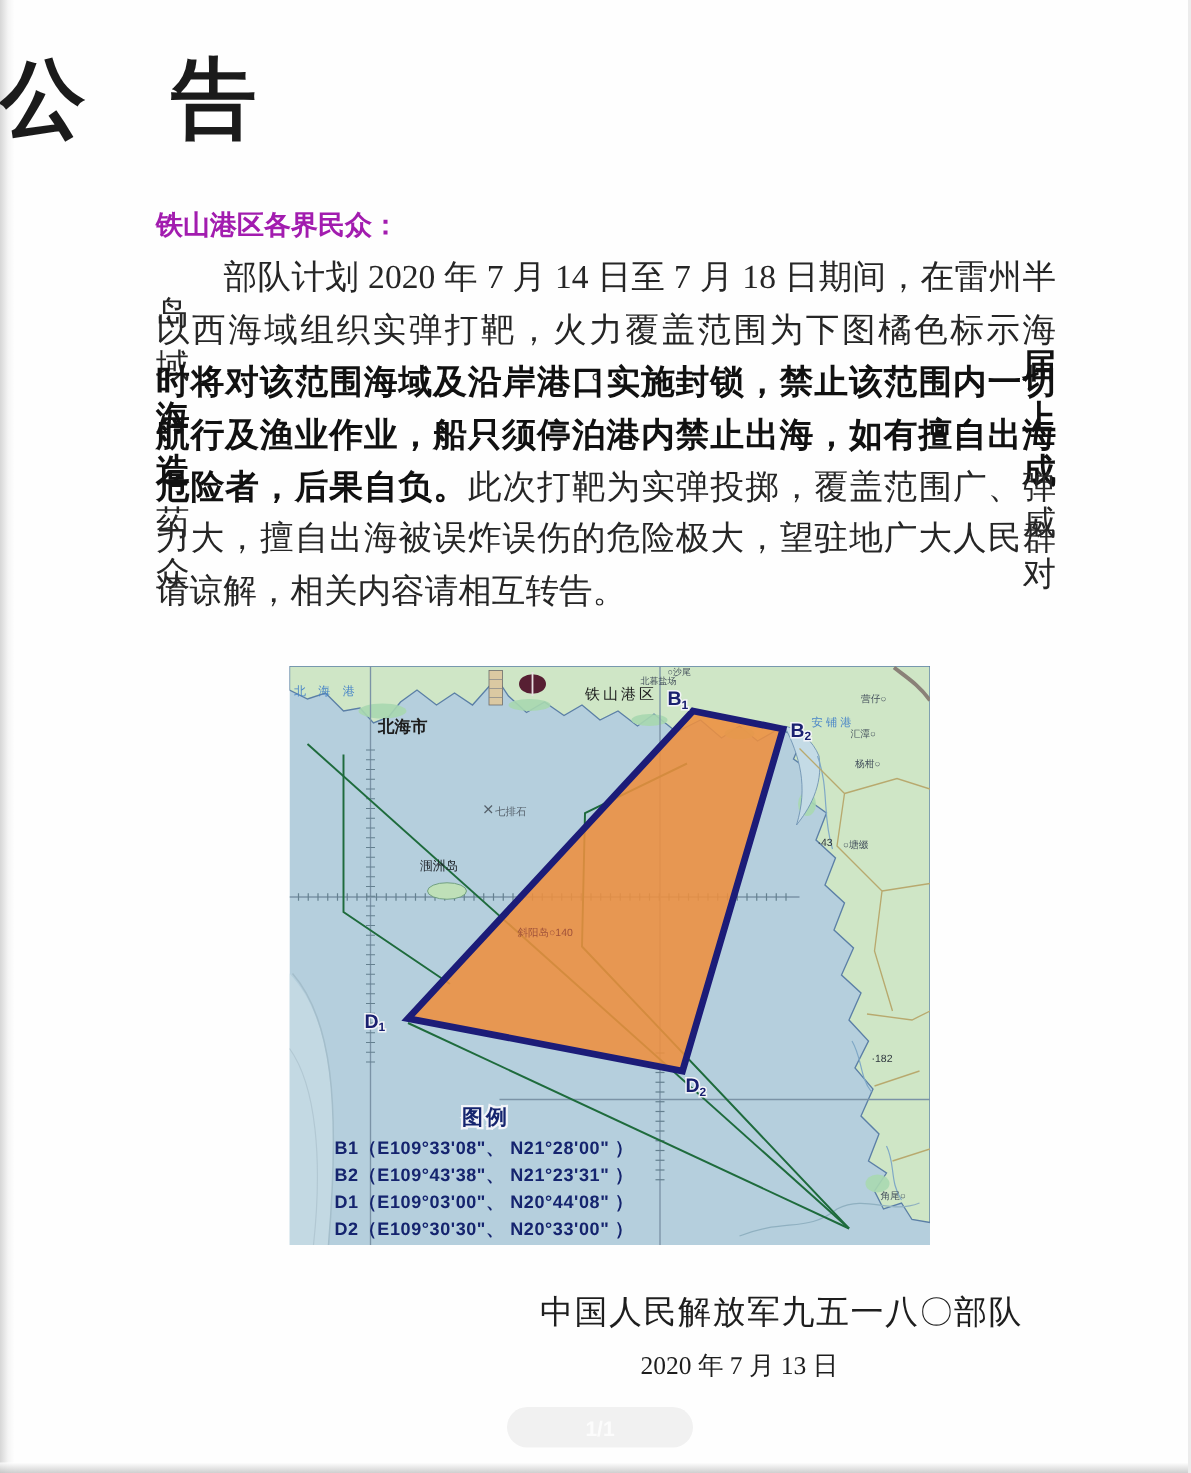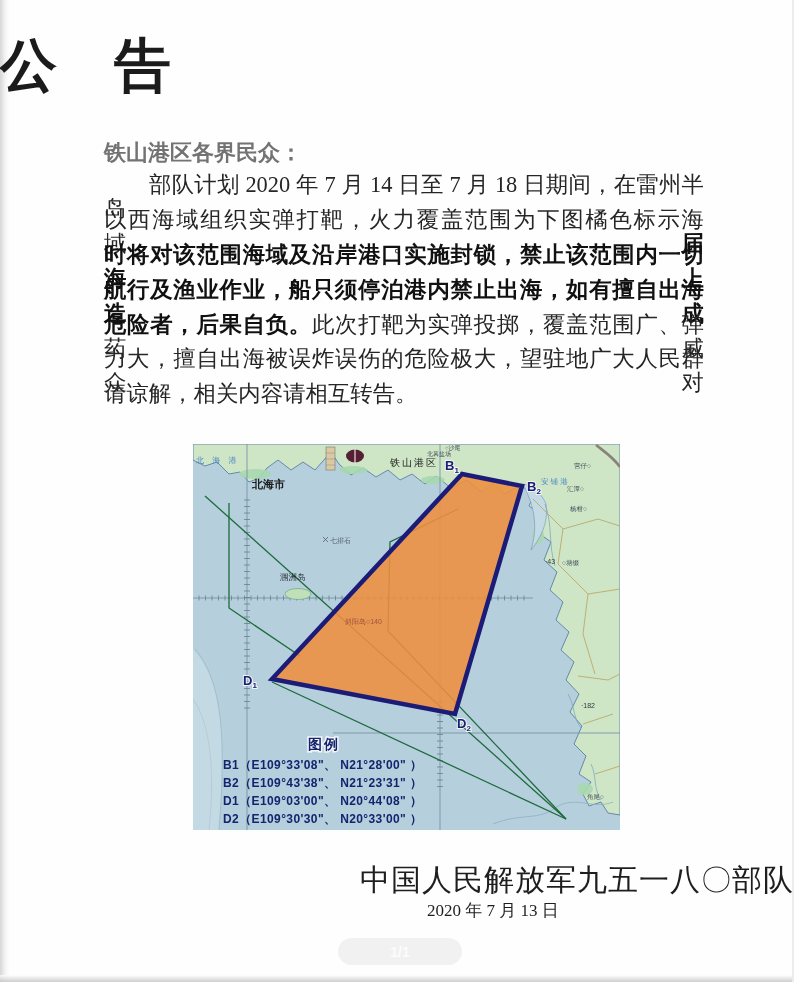--- a/index.html
+++ b/index.html
@@ -8,32 +8,32 @@
   
   .edge-left{position:absolute;left:0;top:0;width:10px;height:100%;
              background:linear-gradient(to right,#c9c9c9,#f2f2f2 55%,#ffffff);opacity:.75;}
   .edge-bottom{position:absolute;left:0;bottom:0;width:100%;height:7px;
                background:linear-gradient(to top,#c3c3c3,#ffffff);opacity:.8;}
   .edge-right{position:absolute;right:0;top:0;width:2px;height:100%;background:#ececec;}
 
   .doc-title{position:absolute;left:0;top:28px;width:100%;
              font-size:57px;font-weight:900;letter-spacing:0;color:#1b1b1b;}
   .salutation{position:absolute;left:104px;top:138px;font-family:"Liberation Sans",sans-serif;
-              font-weight:700;font-size:22px;color:#737373;}
+              font-weight:700;font-size:18px;color:#a21caf;}
   .para{position:absolute;left:104px;top:173px;width:600px;font-size:22.4px;line-height:24px;color:#262626;}
   .line{height:34.9px;white-space:nowrap;}
   .line.just{text-align:justify;text-align-last:justify;white-space:normal;}
   .line .bseg{font-family:"Liberation Sans",sans-serif;font-weight:700;color:#111;}
   .line .rseg{font-family:"Liberation Serif",serif;font-weight:400;}
   .indent{text-indent:45px;}
 
   .map-wrap{position:absolute;left:193px;top:444px;width:427px;height:314px;}
   .map-wrap svg{display:block;}
 
-  .signature{position:absolute;left:360px;top:860px;font-size:30px;letter-spacing:1px;color:#1e1e1e;}
+  .signature{position:absolute;left:360px;top:860px;font-size:22px;letter-spacing:1px;color:#1e1e1e;}
   .docdate{position:absolute;left:427px;top:899px;font-size:17px;color:#1e1e1e;}
   .page-pill{position:absolute;left:338px;top:938px;width:124px;height:27px;border-radius:14px;
              background:#f1f1f1;color:#fcfcfc;font-family:"Liberation Sans",sans-serif;
              font-size:14px;font-weight:700;display:flex;align-items:center;justify-content:center;}
 </style>
 </head>
 <body>
 
 <div class="page">
   <div class="edge-left"></div>

